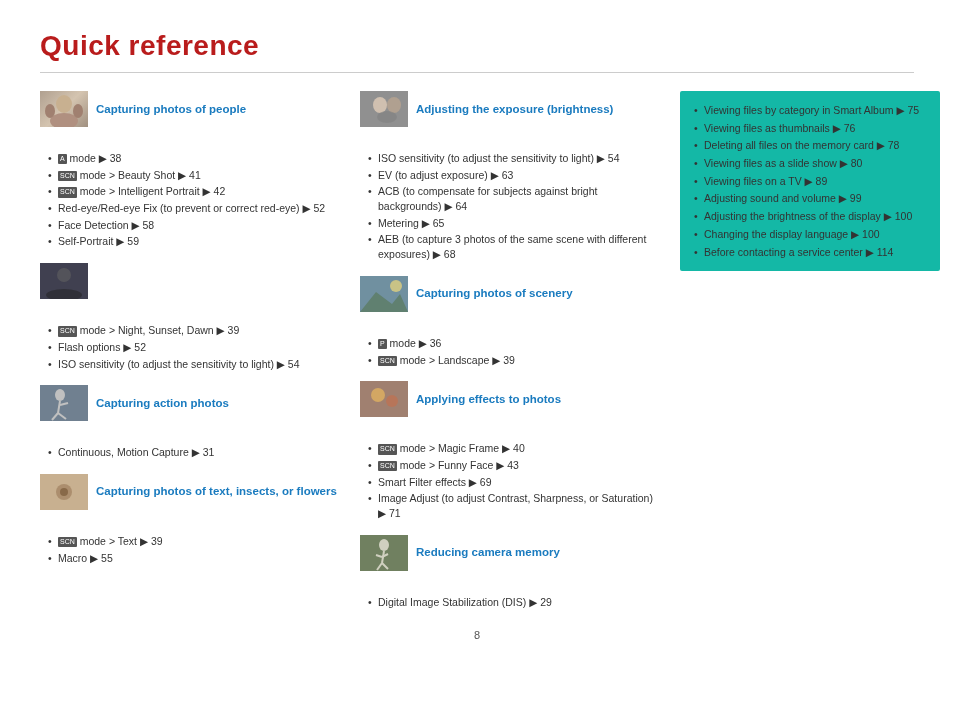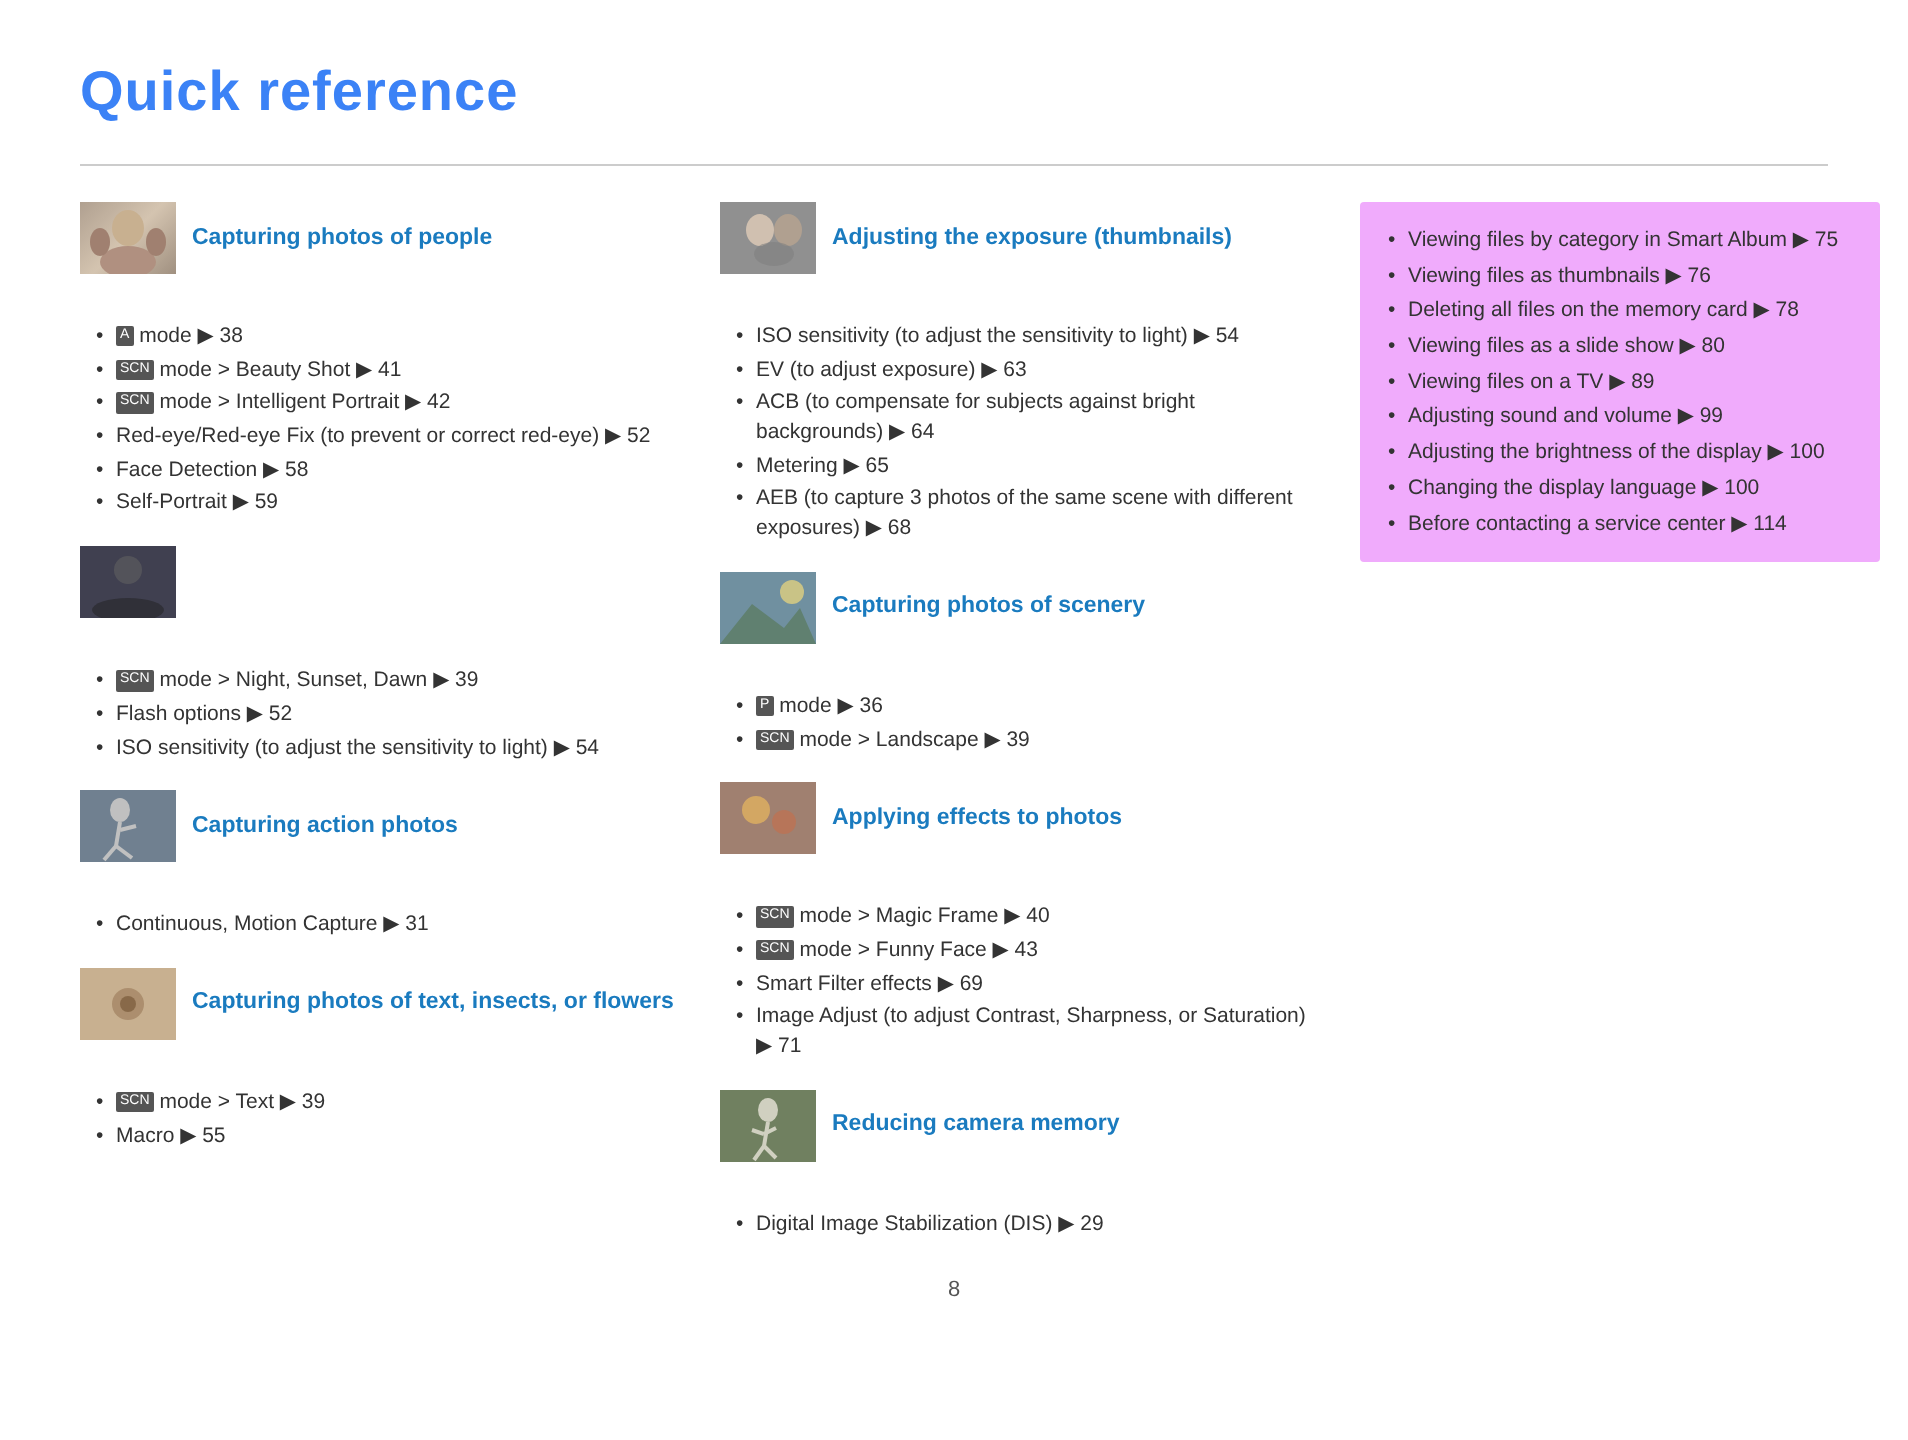--- a/index.html
+++ b/index.html
@@ -9,22 +9,22 @@
       font-size: 11px;
       color: #333;
       width: 954px;
       min-height: 720px;
       padding: 30px 40px 40px 40px;
     }
 
     h1 {
       font-size: 28px;
       font-weight: bold;
-      color: #3b82f6;
-      margin-bottom: 20px;
+      color: #b91c1c;
+      margin-bottom: 10px;
       letter-spacing: 0.5px;
     }
 
     .title-underline {
       border: none;
       border-top: 1px solid #ccc;
       margin-bottom: 18px;
     }
 
     .main-grid {
@@ -98,21 +98,21 @@
       background: #555;
       color: #fff;
       font-size: 7px;
       padding: 1px 2px;
       border-radius: 1px;
       vertical-align: middle;
       line-height: 1.2;
     }
 
     .right-info-box {
-      background: #f0abfc;
+      background: #14b8a6;
       padding: 12px 14px;
       border-radius: 2px;
     }
 
     .right-info-box ul {
       list-style: none;
       padding: 0;
       display: flex;
       flex-direction: column;
       gap: 3px;
@@ -258,21 +258,21 @@
     <div class="section">
       <div class="section-header">
         <div class="section-thumb thumb-exposure">
           <svg width="48" height="36" viewBox="0 0 48 36" xmlns="http://www.w3.org/2000/svg">
             <rect width="48" height="36" fill="#909090"></rect>
             <ellipse cx="20" cy="14" rx="7" ry="8" fill="#d0c0b0"></ellipse>
             <ellipse cx="34" cy="14" rx="7" ry="8" fill="#b0a090"></ellipse>
             <ellipse cx="27" cy="26" rx="10" ry="6" fill="#808080" opacity="0.6"></ellipse>
           </svg>
         </div>
-        <span class="section-title">Adjusting the exposure (thumbnails)</span>
+        <span class="section-title">Adjusting the exposure (brightness)</span>
       </div>
       <ul>
         <li>ISO sensitivity (to adjust the sensitivity to light) ▶ 54</li>
         <li>EV (to adjust exposure) ▶ 63</li>
         <li>ACB (to compensate for subjects against bright backgrounds) ▶ 64</li>
         <li>Metering ▶ 65</li>
         <li>AEB (to capture 3 photos of the same scene with different exposures) ▶ 68</li>
       </ul>
     </div>
 

